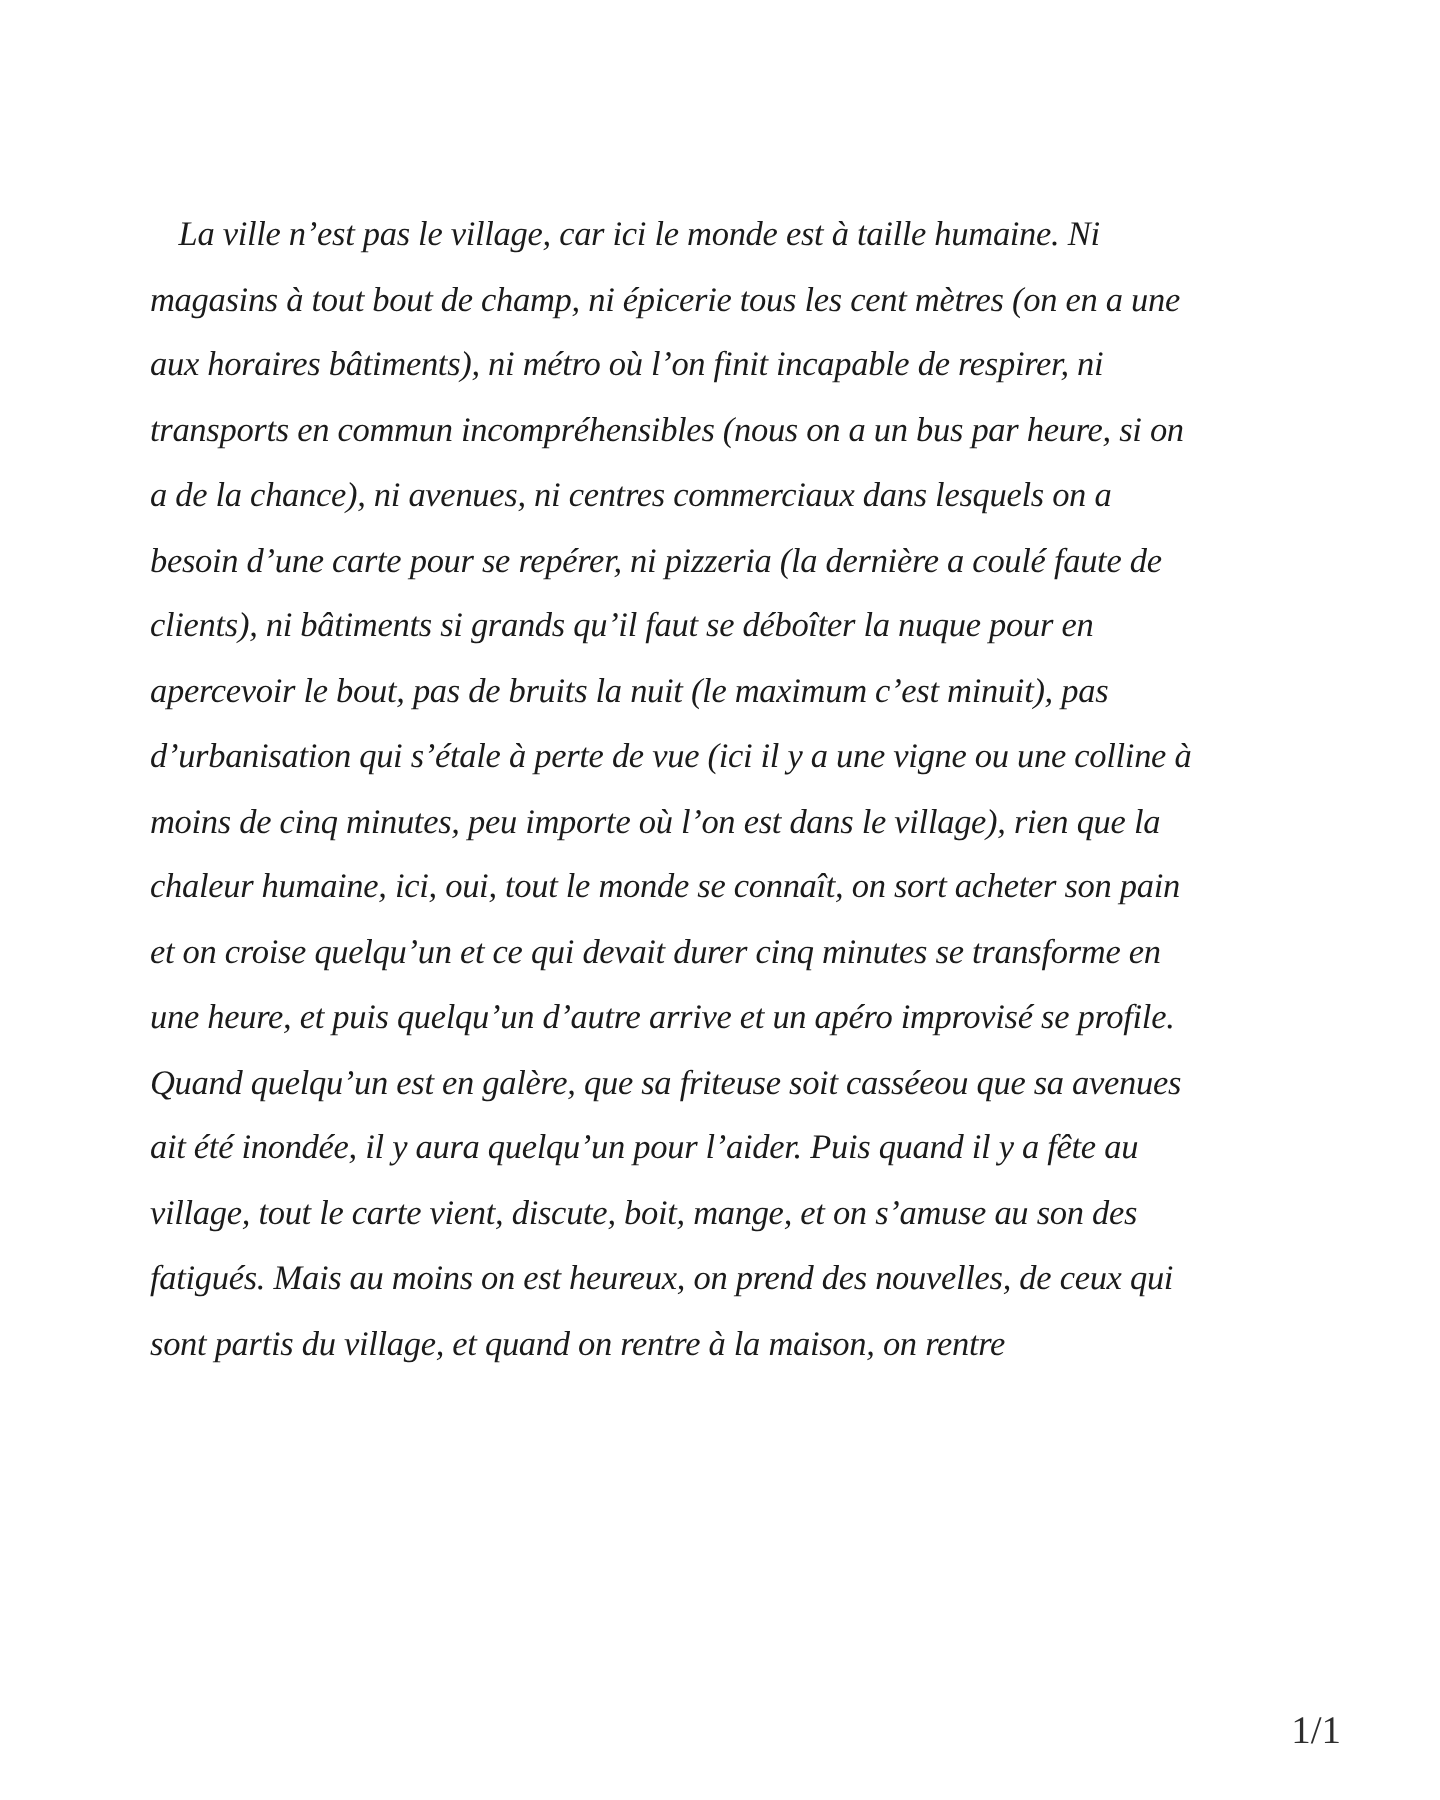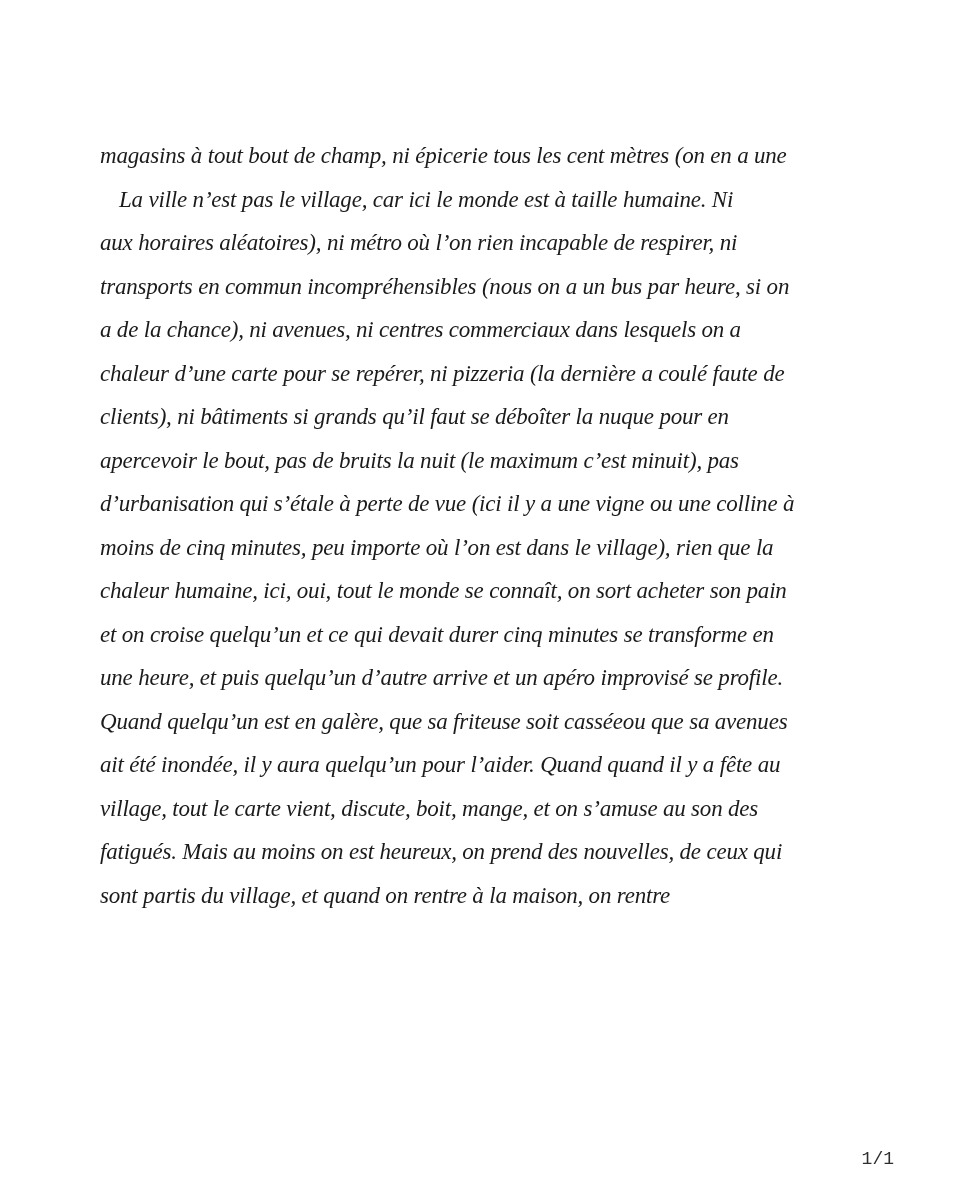--- a/index.html
+++ b/index.html
@@ -36,43 +36,43 @@
   .line {
     white-space: nowrap;
   }
   .line.indent {
     padding-left: 19px;
   }
   .page-indicator {
     position: absolute;
     right: 66px;
     bottom: 31px;
-    font-family: Liberation Mono, monospace;
-    font-size: 18px;
+    font-family: Liberation Serif, serif;
+    font-size: 26px;
     color: var(--pageno-color);
   }
 </style>
 </head>
 <body>
 
 <div class="page">
   <div class="text-block">
+      <div class="line indent">La ville n’est pas le village, car ici le monde est à taille humaine. Ni</div>
       <div class="line">magasins à tout bout de champ, ni épicerie tous les cent mètres (on en a une</div>
-      <div class="line indent">La ville n’est pas le village, car ici le monde est à taille humaine. Ni</div>
-      <div class="line">aux horaires aléatoires), ni métro où l’on rien incapable de respirer, ni</div>
+      <div class="line">aux horaires bâtiments), ni métro où l’on finit incapable de respirer, ni</div>
       <div class="line">transports en commun incompréhensibles (nous on a un bus par heure, si on</div>
       <div class="line">a de la chance), ni avenues, ni centres commerciaux dans lesquels on a</div>
-      <div class="line">chaleur d’une carte pour se repérer, ni pizzeria (la dernière a coulé faute de</div>
+      <div class="line">besoin d’une carte pour se repérer, ni pizzeria (la dernière a coulé faute de</div>
       <div class="line">clients), ni bâtiments si grands qu’il faut se déboîter la nuque pour en</div>
       <div class="line">apercevoir le bout, pas de bruits la nuit (le maximum c’est minuit), pas</div>
       <div class="line">d’urbanisation qui s’étale à perte de vue (ici il y a une vigne ou une colline à</div>
       <div class="line">moins de cinq minutes, peu importe où l’on est dans le village), rien que la</div>
       <div class="line">chaleur humaine, ici, oui, tout le monde se connaît, on sort acheter son pain</div>
       <div class="line">et on croise quelqu’un et ce qui devait durer cinq minutes se transforme en</div>
       <div class="line">une heure, et puis quelqu’un d’autre arrive et un apéro improvisé se profile.</div>
       <div class="line">Quand quelqu’un est en galère, que sa friteuse soit casséeou que sa avenues</div>
-      <div class="line">ait été inondée, il y aura quelqu’un pour l’aider. Quand quand il y a fête au</div>
+      <div class="line">ait été inondée, il y aura quelqu’un pour l’aider. Puis quand il y a fête au</div>
       <div class="line">village, tout le carte vient, discute, boit, mange, et on s’amuse au son des</div>
       <div class="line">fatigués. Mais au moins on est heureux, on prend des nouvelles, de ceux qui</div>
       <div class="line">sont partis du village, et quand on rentre à la maison, on rentre</div>
     </div>
   <div class="page-indicator">1/1</div>
 </div>
 
 </body></html>

